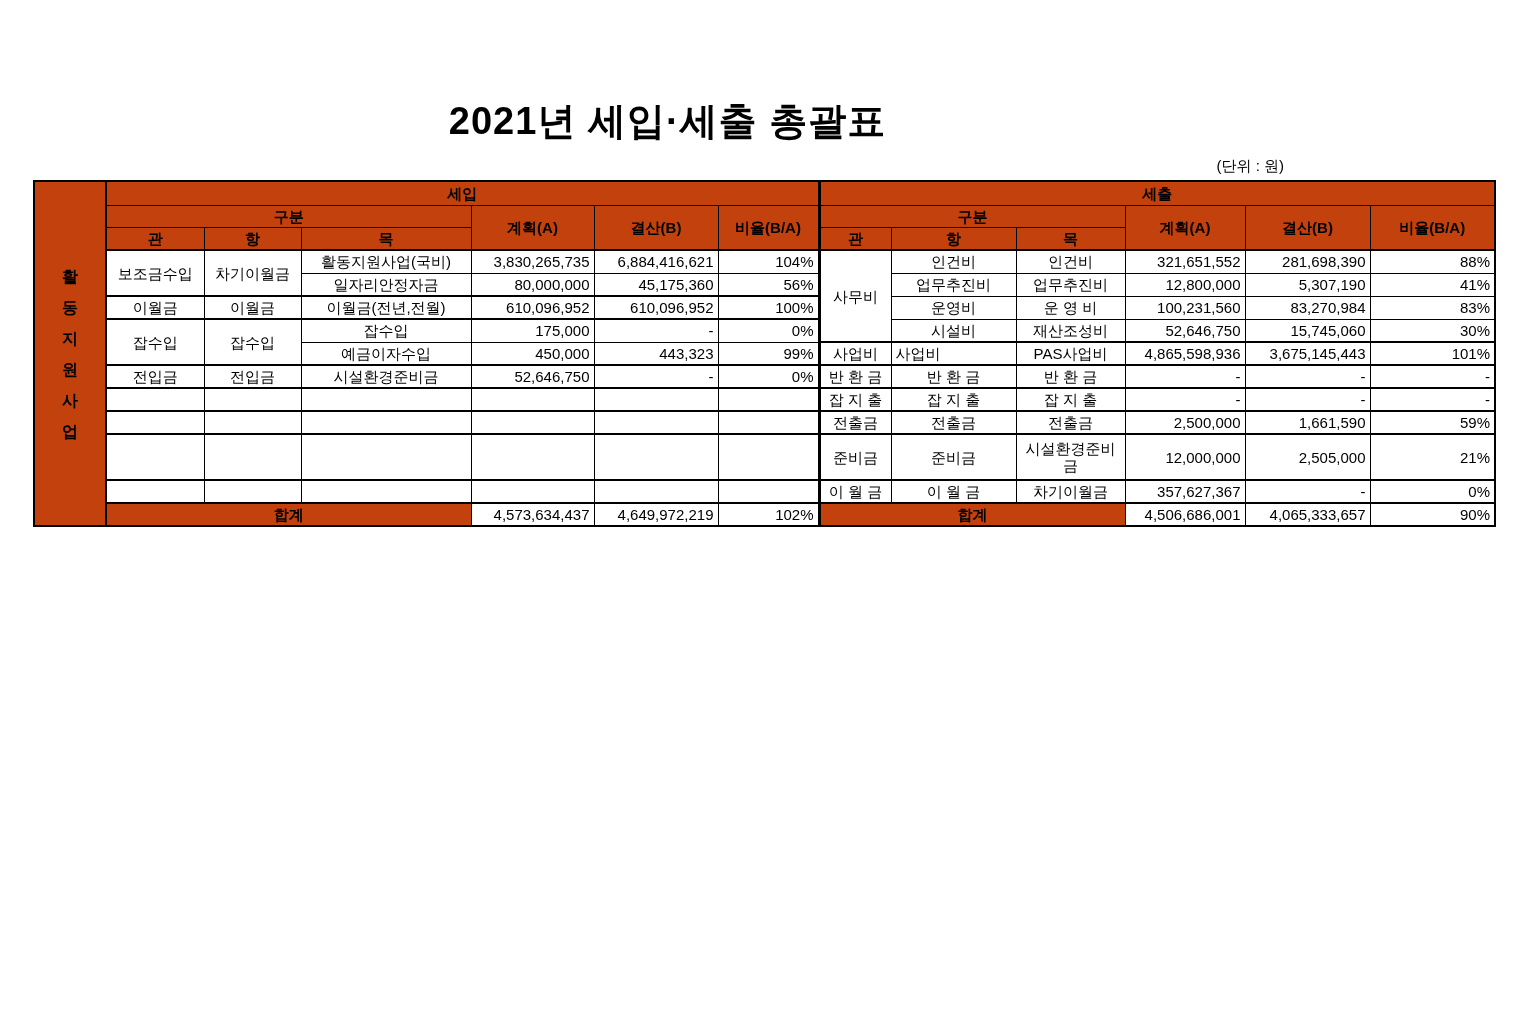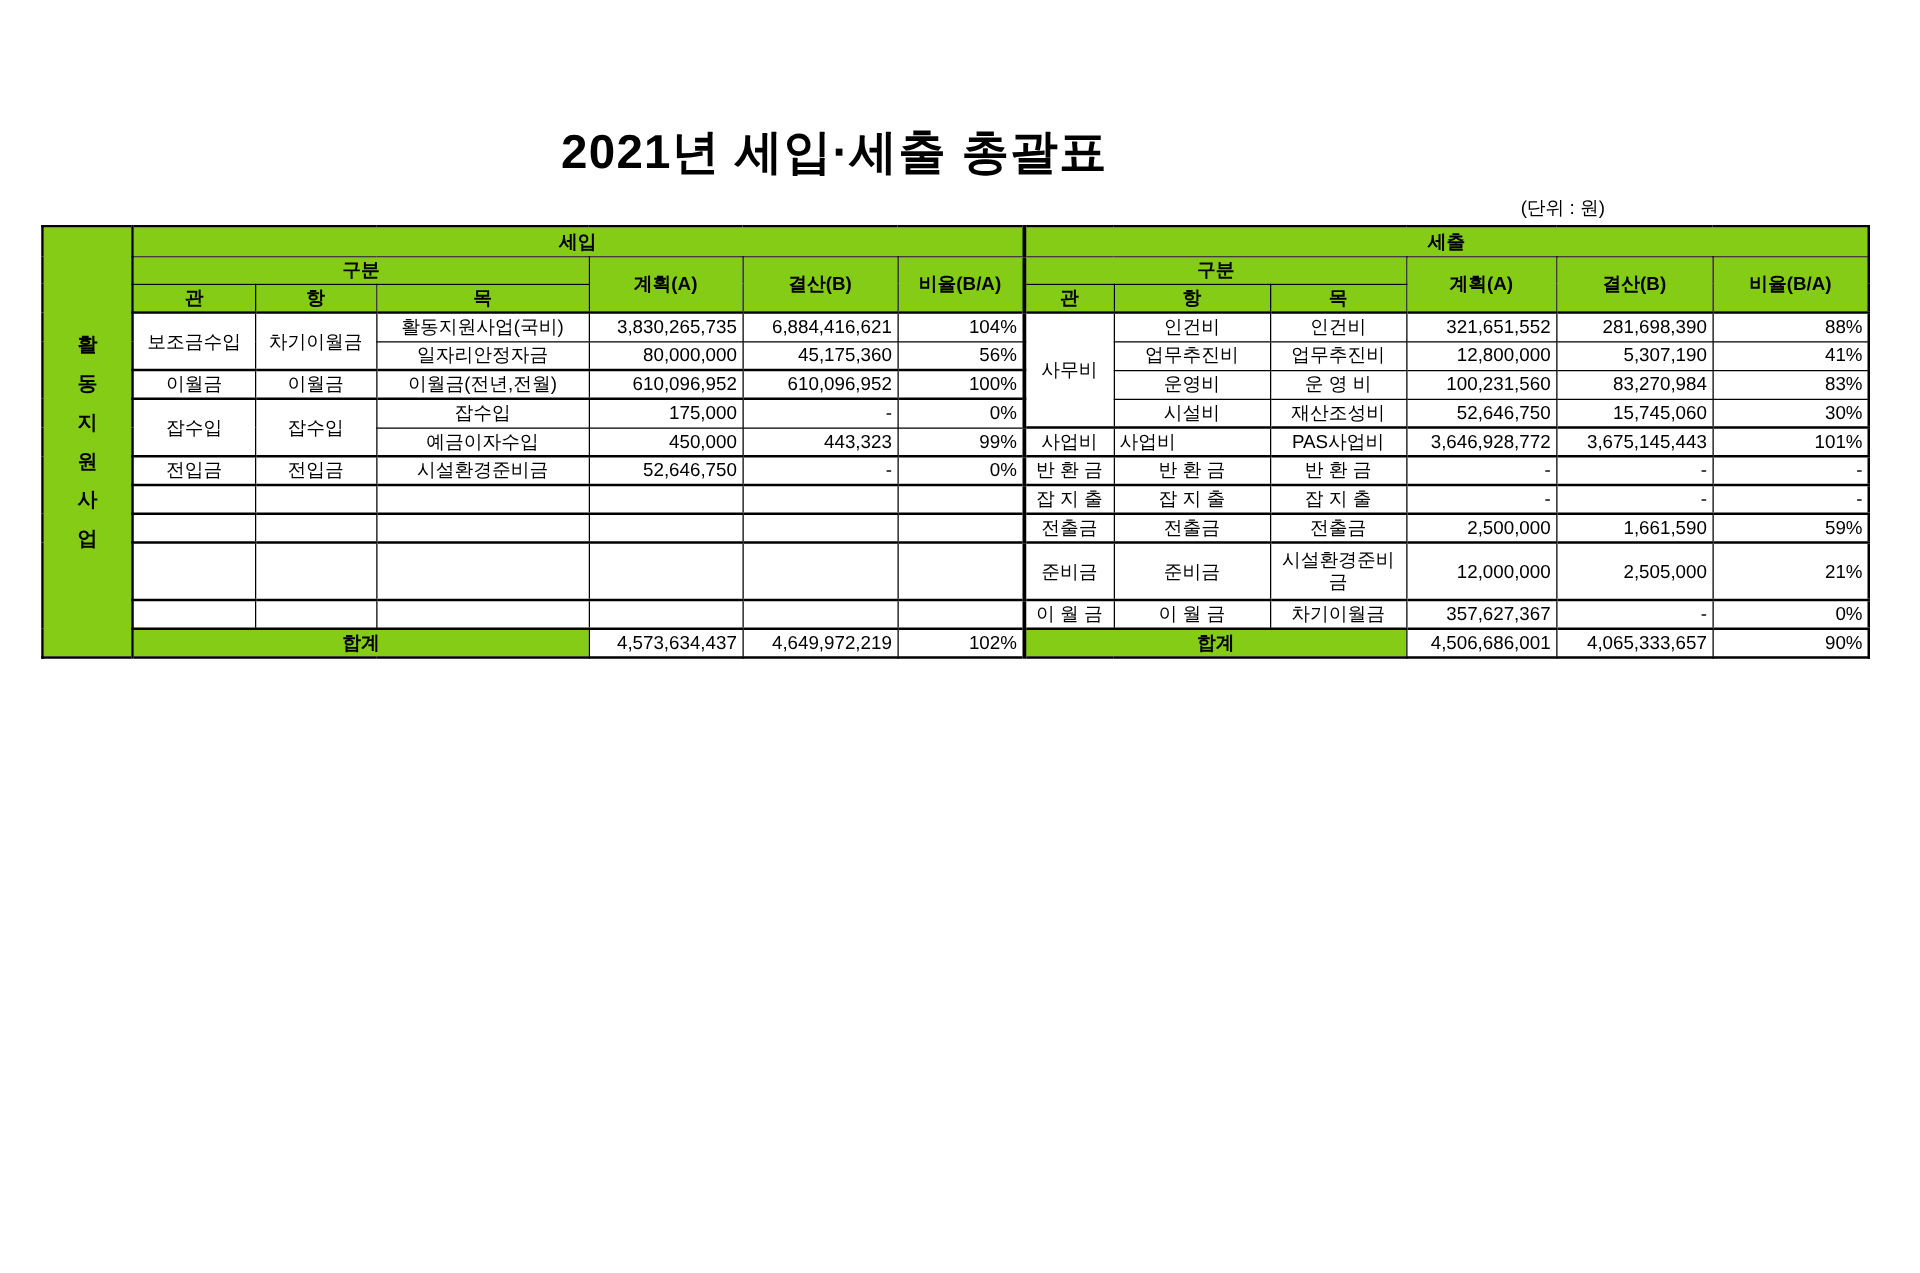--- a/index.html
+++ b/index.html
@@ -34,21 +34,21 @@
     font-size: 15px;
     line-height: 17px;
     padding: 0 4px;
     height: 23px;
     overflow: hidden;
   }
   .bold { font-weight: bold; }
   .c { text-align: center; }
   .r { text-align: right; }
   .l { text-align: left; }
-  .cream { background: #84cc16; }
+  .cream { background: #c2410c; }
   .bt2 { border-top-width: 2px; }
   .sep { border-left-width: 3px; }
   .side { border-right-width: 2px; }
   .vtext {
     white-space: pre-line;
     text-align: center;
     font-weight: bold;
     font-size: 16px;
     line-height: 31px;
   }
@@ -170,21 +170,21 @@
     </tr>
 
     <tr>
       <td class="c">예금이자수입</td>
       <td class="r">450,000</td>
       <td class="r">443,323</td>
       <td class="r">99%</td>
       <td class="c bt2 sep">사업비</td>
       <td class="l bt2">사업비</td>
       <td class="c bt2">PAS사업비</td>
-      <td class="r bt2">3,646,928,772</td>
+      <td class="r bt2">4,865,598,936</td>
       <td class="r bt2">3,675,145,443</td>
       <td class="r bt2">101%</td>
     </tr>
 
     <tr>
       <td class="c bt2">전입금</td>
       <td class="c bt2">전입금</td>
       <td class="c bt2">시설환경준비금</td>
       <td class="r bt2">52,646,750</td>
       <td class="r bt2">-</td>

